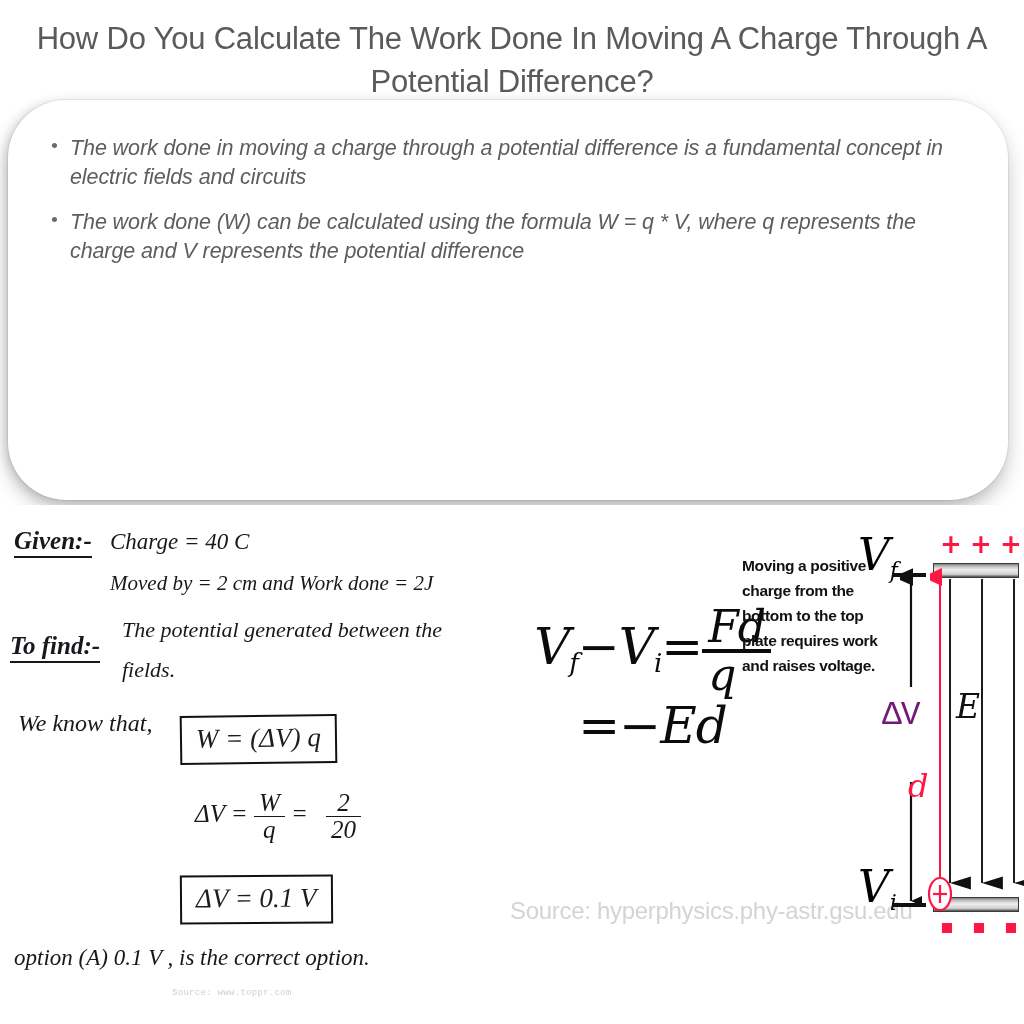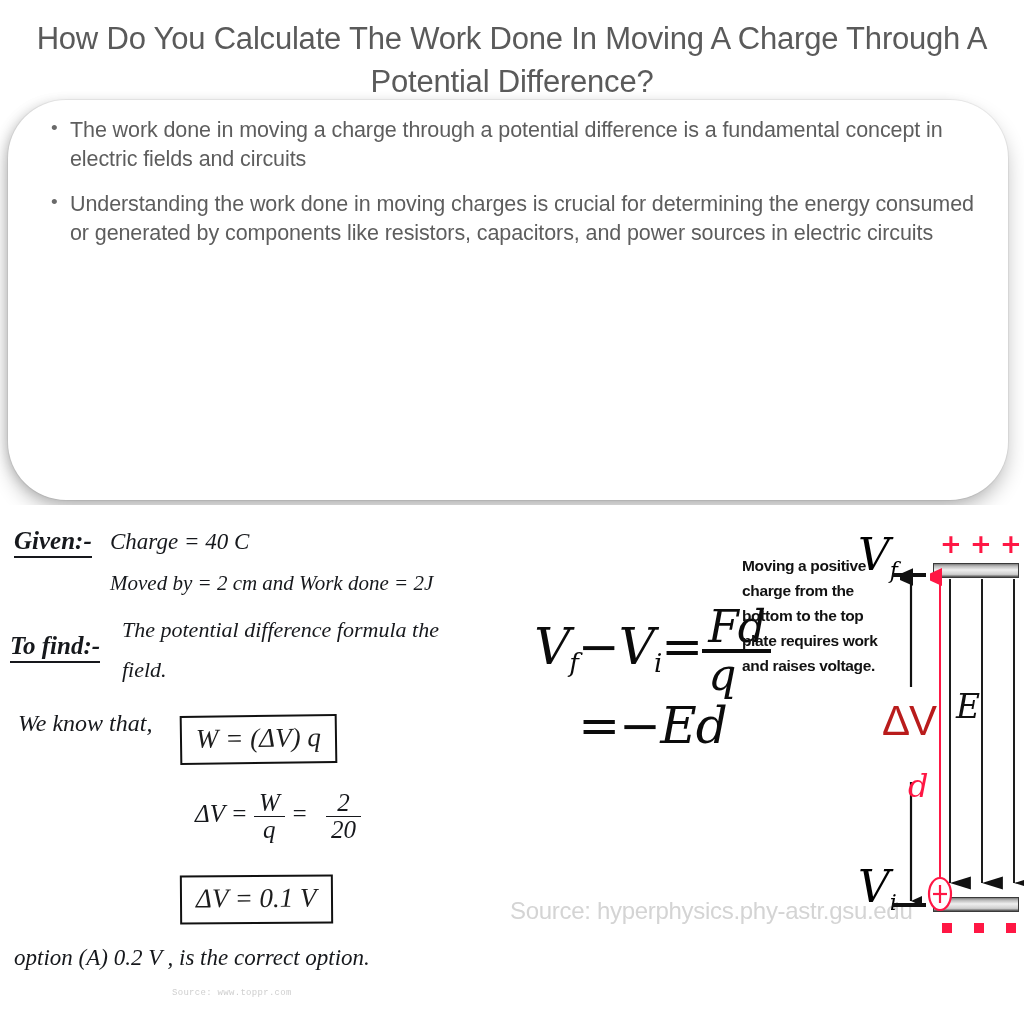--- a/index.html
+++ b/index.html
@@ -26,21 +26,21 @@
     left:8px;top:100px;width:1000px;height:400px;
     background:#ffffff;
     border-radius:58px;
     box-shadow:0 10px 22px -4px rgba(0,0,0,.33),
                0 0 0 1px rgba(0,0,0,.05),
                -6px 0 14px -6px rgba(0,0,0,.22);
     box-sizing:border-box;
     overflow:hidden;
   }
   .card-inner{
-    position:absolute;left:40px;top:16px;right:34px;
+    position:absolute;left:40px;top:34px;right:34px;font-style:italic;
   }
   ul.bullets{margin:0;padding:0;list-style:none;}
   ul.bullets li{
     position:relative;
     padding-left:22px;
     margin-bottom:16px;
     font-size:21.5px;
     line-height:1.35;
     color:#5d5d5d;
     letter-spacing:-.1px;
@@ -144,22 +144,22 @@
   }
   .vlabel{
     position:absolute;
     font-family:"DejaVu Serif", serif;font-style:italic;
     font-size:44px;color:#000000;line-height:1;
   }
   .vlabel .sub{font-size:22px;vertical-align:-.35em;}
   .tick{position:absolute;height:4px;width:34px;background:#111;}
   .dv-label{
     position:absolute;
-    font-family:Liberation Sans, sans-serif;
-    font-size:42px;color:#b91c1c;letter-spacing:-1px;
+    font-family:Liberation Mono, monospace;
+    font-size:33px;color:#701a75;letter-spacing:-1px;
   }
   .e-label{
     position:absolute;
     font-family:"DejaVu Serif", serif;font-style:italic;
     font-size:33px;color:#111;
   }
   .d-label{
     position:absolute;
     font-family:"DejaVu Serif", serif;font-style:italic;
     font-size:32px;color:#ff1744;
@@ -167,57 +167,57 @@
 </style>
 </head>
 <body>
 
 <div class="title">How Do You Calculate The Work Done In Moving A Charge Through A Potential Difference?</div>
 
 <div class="card">
   <div class="card-inner">
     <ul class="bullets">
       <li>The work done in moving a charge through a potential difference is a fundamental concept in electric fields and circuits</li>
-      <li>Understanding the work done in moving charges is crucial for determining the energy consumed or generated by components like resistors, capacitors, and power sources in electric circuits</li>
+      <li>The work done (W) can be calculated using the formula W = q * V, where q represents the charge and V represents the potential difference</li>
     </ul>
   </div>
 </div>
 
 <div class="lower">
 
   <div class="hand">
 
     <span class="hw hw-label hw-ul" style="left:14px;top:22px;font-size:25px;">Given:-</span>
     <span class="hw" style="left:110px;top:24px;font-size:23px;">Charge = 40 C</span>
     <span class="hw" style="left:110px;top:66px;font-size:21px;">Moved by = 2 cm  and Work done = 2J</span>
 
     <span class="hw hw-label hw-ul" style="left:10px;top:110px;font-size:25px;margin-top:17px;">To find:-</span>
-    <span class="hw" style="left:122px;top:112px;font-size:22px;">The potential difference  formula the</span>
-    <span class="hw" style="left:122px;top:152px;font-size:22px;">field.</span>
+    <span class="hw" style="left:122px;top:112px;font-size:22px;">The potential generated  between the</span>
+    <span class="hw" style="left:122px;top:152px;font-size:22px;">fields.</span>
 
     <span class="hw" style="left:18px;top:205px;font-size:24px;">We know that,</span>
 
     <div class="hw-box" style="left:180px;top:210px;font-size:27px;">W = (ΔV) q</div>
 
     <div class="hw" style="left:195px;top:285px;font-size:25px;">
       <span>ΔV =</span>
       <span class="frac">
         <span class="num">W</span>
         <span class="den">q</span>
       </span>
       <span>=</span>
       <span class="frac" style="margin-left:12px;">
         <span class="num">2</span>
         <span class="den">20</span>
       </span>
     </div>
 
     <div class="hw-box" style="left:180px;top:370px;font-size:27px;transform:rotate(-.4deg);">ΔV = 0.1 V</div>
 
-    <span class="hw" style="left:14px;top:440px;font-size:23px;">option (A) 0.2 V , is the correct option.</span>
+    <span class="hw" style="left:14px;top:440px;font-size:23px;">option (A) 0.1 V , is the correct option.</span>
   </div>
 
   <span class="src-toppr" style="top:483px;">Source: www.toppr.com</span>
 
   <div class="fig">
 
     <div class="fig-eq">
       <span>V</span><span class="sub">f</span><span>−</span><span>V</span><span class="sub">i</span><span>=</span><span class="f2"><span class="n">Fd</span><span class="d">q</span></span><span>=</span><span>−Ed</span>
     </div>
 

